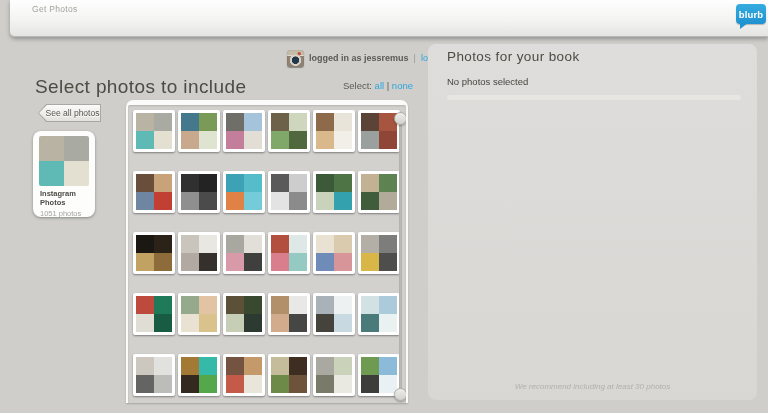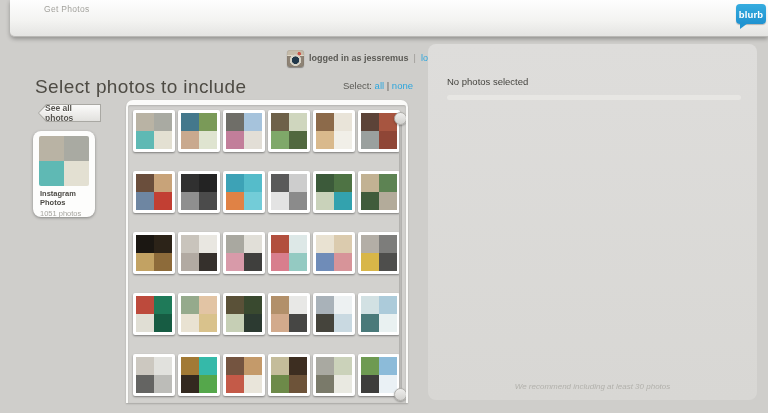--- a/index.html
+++ b/index.html
@@ -14,21 +14,21 @@
   
   .header {
     position:absolute; left:10px; top:0; width:758px; height:37px;
     background:linear-gradient(180deg,#fefefe 0%,#f4f4f2 55%,#e4e4e2 100%);
     border-bottom:1px solid #b9b8b5;
     border-bottom-left-radius:5px;
     box-shadow:0 2px 4px rgba(0,0,0,.30);
   }
   .header .eyebrow {
     position:absolute; left:22px; top:4px;
-    font-size:8.5px; color:#a3a29d; letter-spacing:.3px;margin-left:12px;
+    font-size:8.5px; color:#a3a29d; letter-spacing:.3px;
   }
   .header .title {
     position:absolute; left:21px; top:13px;
     font-size:17px; color:#4b4944; letter-spacing:.4px;
   }
   .logo {
     position:absolute; left:736px; top:4px; width:30px; height:20px;
     background:linear-gradient(180deg,#35acdf,#1f92d0);
     border-radius:4px;
     display:flex; align-items:center; justify-content:center;
@@ -76,21 +76,21 @@
     background:#a9a8a3;
     cursor:pointer;
     filter:drop-shadow(0 1px 1px rgba(0,0,0,.25));
   }
   .see-all-inner {
     position:absolute; inset:1px;
     clip-path:polygon(0 50%, 13% 0, 100% 0, 100% 100%, 13% 100%);
     background:linear-gradient(180deg,#fbfbfa,#e2e1de);
     display:flex; align-items:center; justify-content:center;
     padding-left:6px;
-    font-size:8.5px; color:#55534e; text-shadow:0 1px 0 #fff;font-weight:bold;
+    font-size:8.5px; color:#55534e; text-shadow:0 1px 0 #fff;
   }
 
   
   .source-card {
     position:absolute; left:33px; top:131px; width:62px; height:86px;
     background:#fdfdfc; border-radius:8px;
     box-shadow:0 1px 3px rgba(0,0,0,.35);
     cursor:pointer;
   }
   .source-card .thumb {
@@ -305,16 +305,17 @@
           </div>
         </div>
       </div>
     <div class="scroll-track"></div>
     <div class="scroll-knob knob-top"></div>
     <div class="scroll-knob knob-bottom"></div>
   </div>
 </div>
 
 <div class="right-panel">
+  <div class="heading">Photos for your book</div>
   <div class="empty">No photos selected</div>
   <div class="divider"></div>
   <div class="hint">We recommend including at least 30 photos</div>
 </div>
 
 </body></html>

